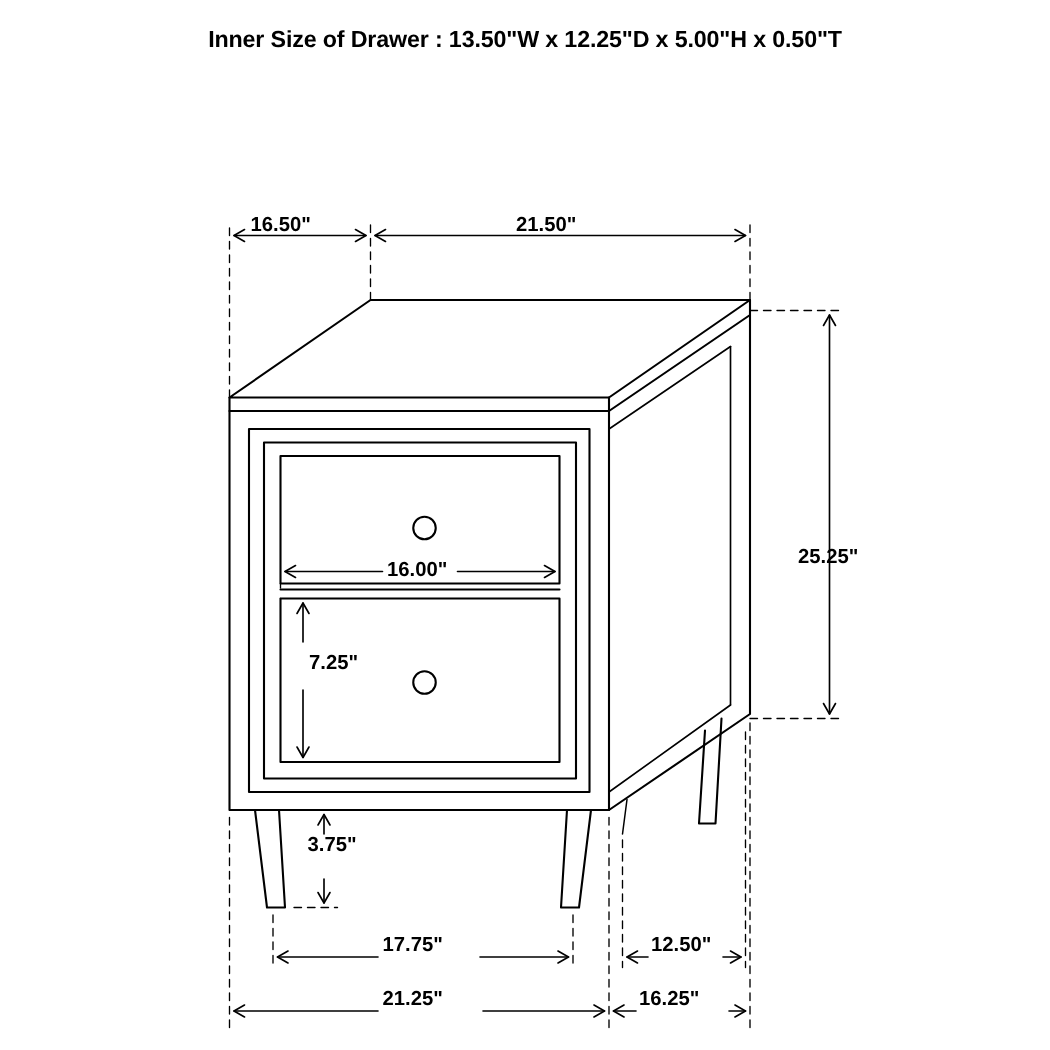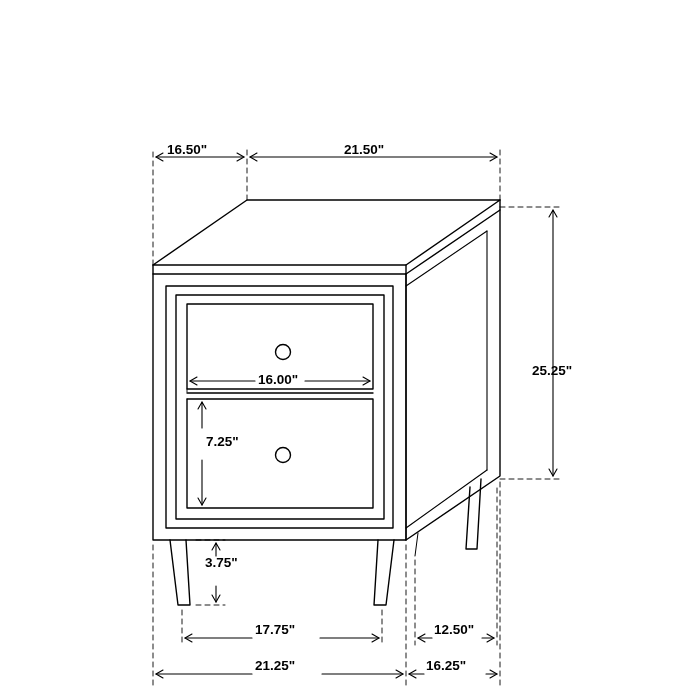--- a/index.html
+++ b/index.html
@@ -42,20 +42,21 @@
     left: 0;
     width: 700px;
     height: 700px;
   }
 </style>
 </head>
 <body>
 
 <div class="page">
 
+  <div class="title">Inner Size of Drawer : 13.50"W x 12.25"D x 5.00"H x 0.50"T</div>
 
   <svg class="draw" viewBox="0 0 700 700">
     <g fill="none" stroke="#000000" stroke-width="1.4" stroke-linejoin="round" stroke-linecap="round">
 
       <path d="M153 265 L247 200 L500 200 L406 265 Z"></path>
 
       <path d="M153 265 L153 274 L406 274 L406 265"></path>
       <path d="M406 274 L500 210 L500 200"></path>
 
       <path d="M153 274 L153 540 L406 540 L406 274"></path>

